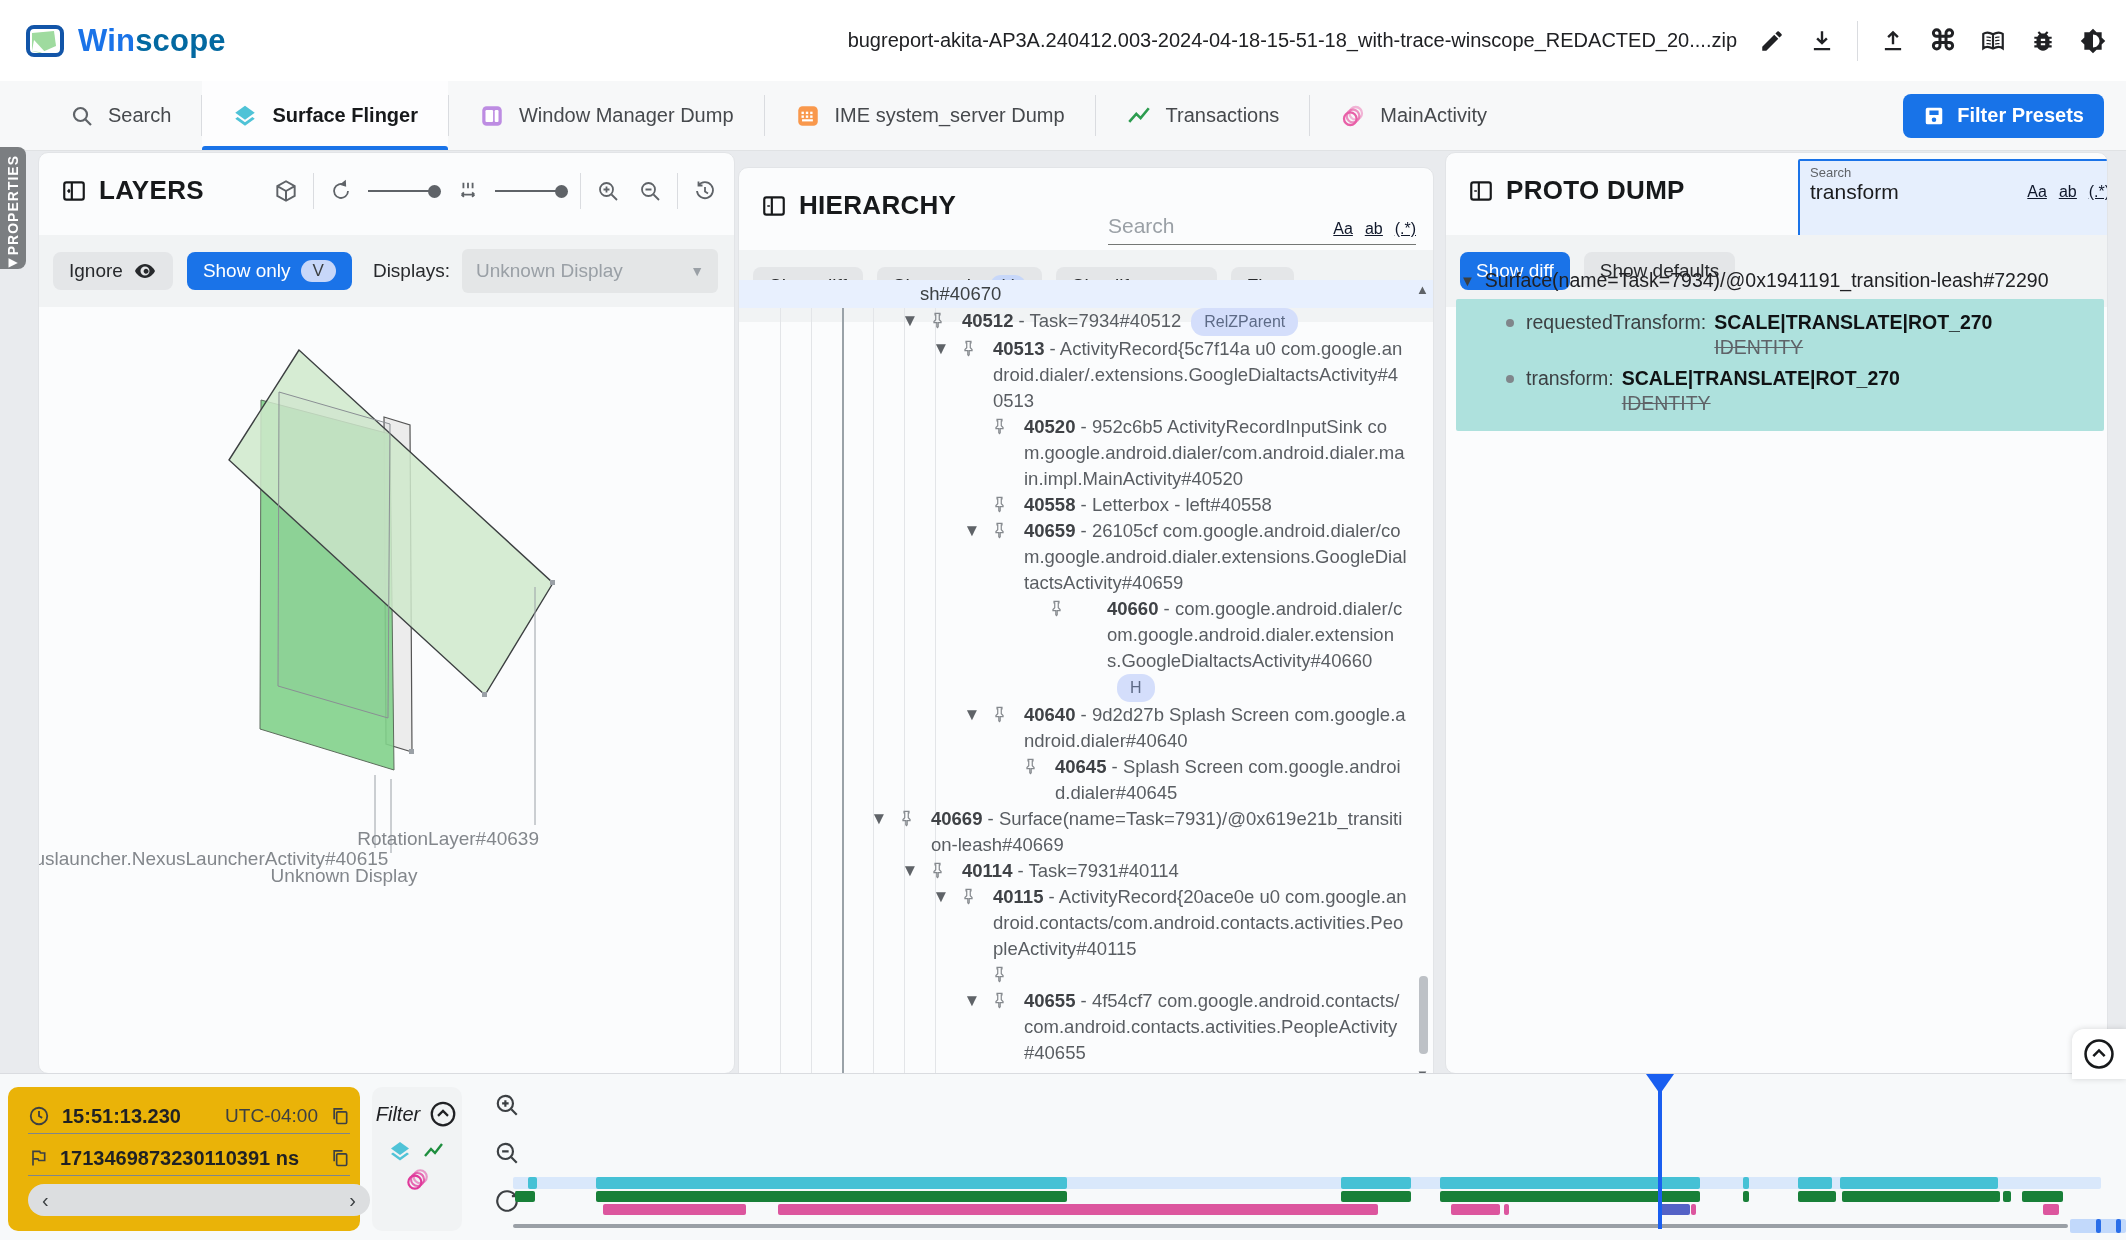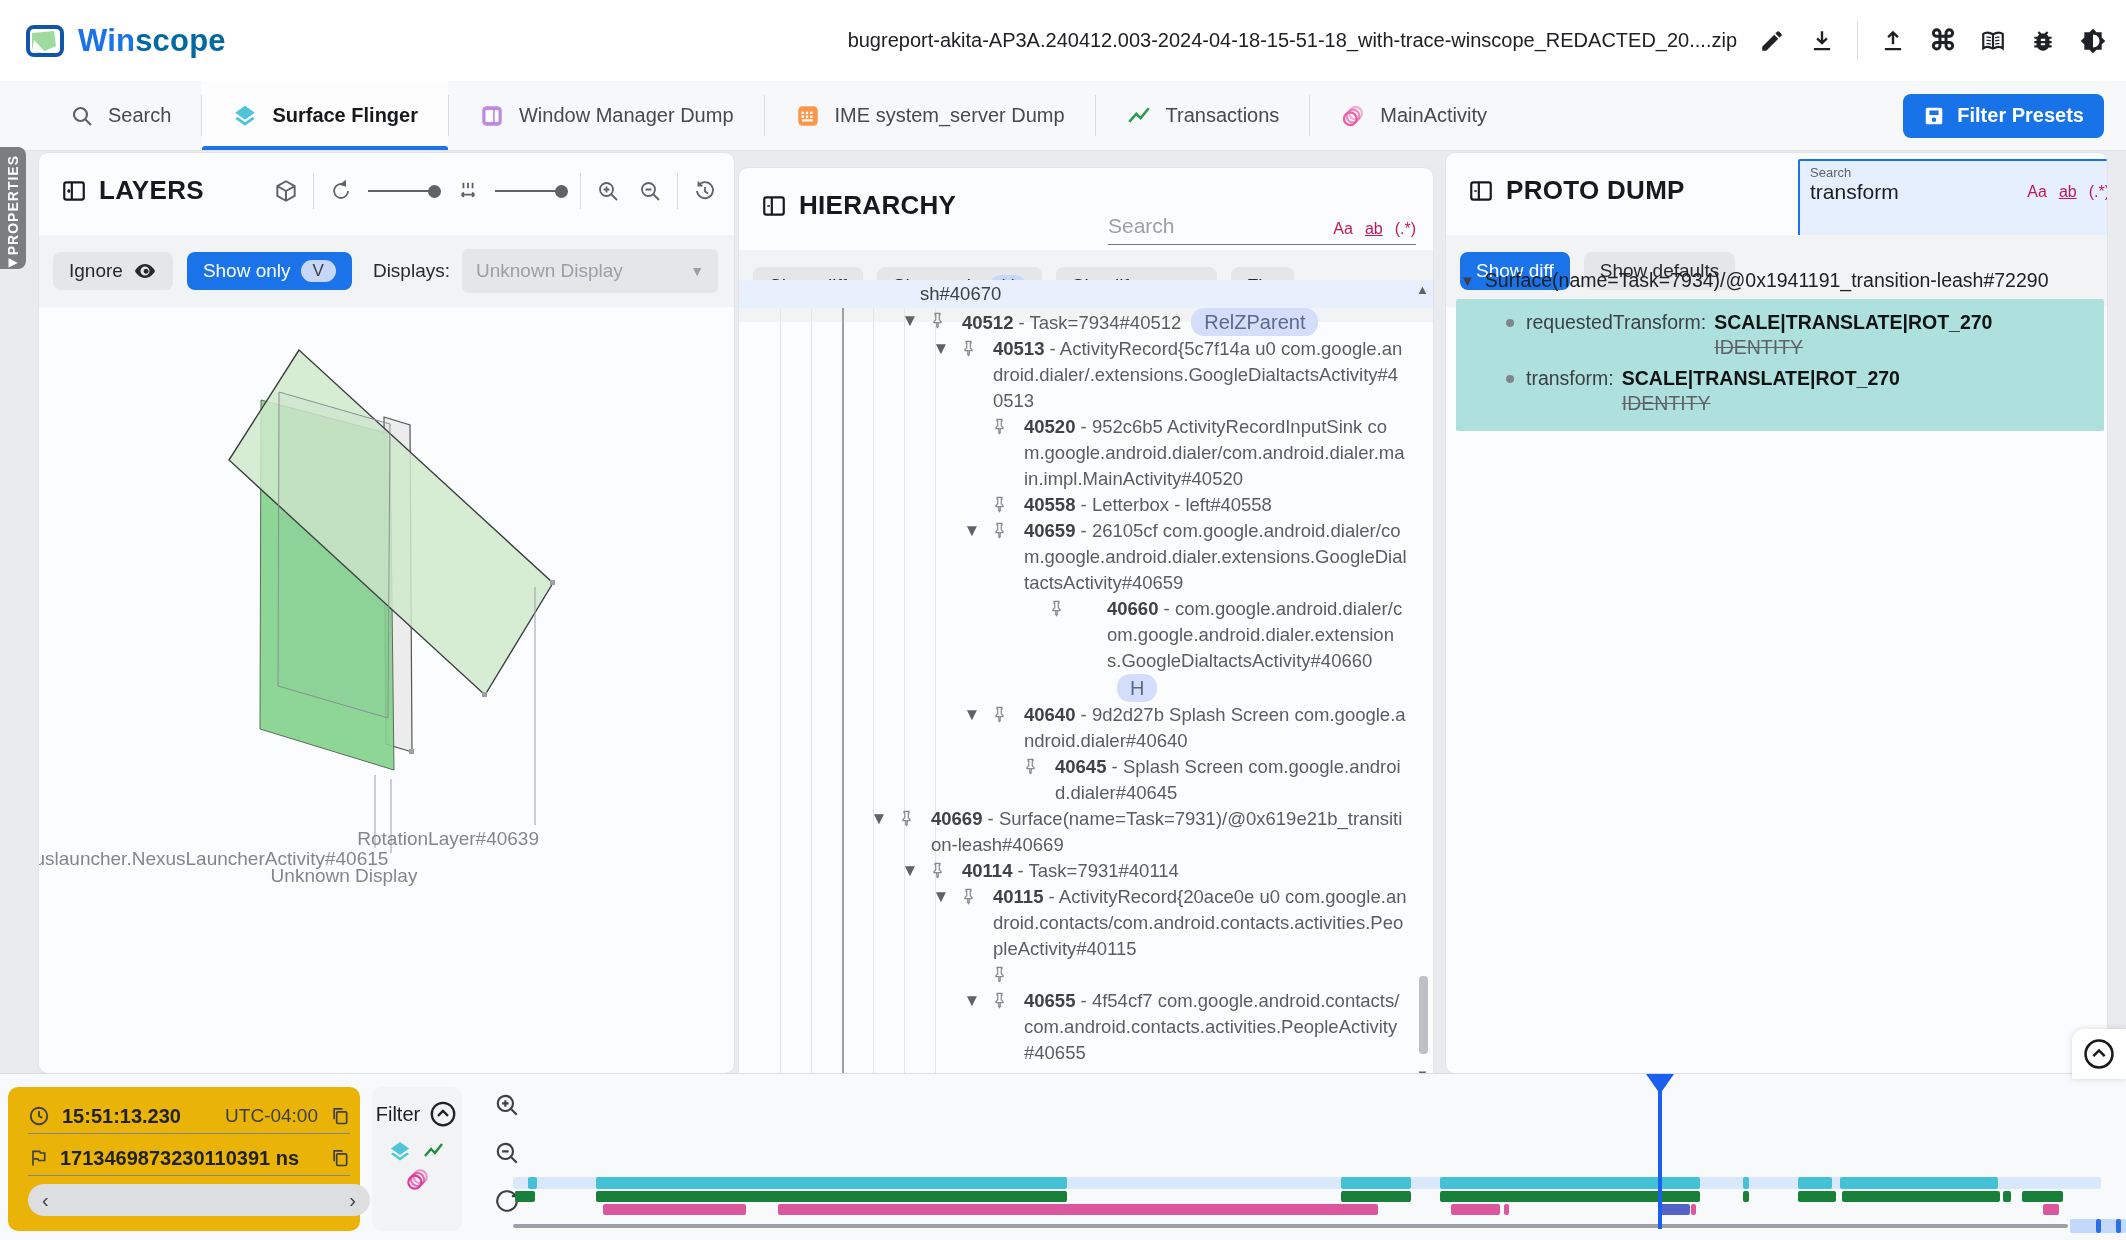--- a/index.html
+++ b/index.html
@@ -31,33 +31,33 @@
   
   .panel{background:#fbfcfd;border:1px solid #e2e4e7;border-radius:10px;position:absolute;overflow:hidden;}
   #panel-layers{left:38px;top:152px;width:695px;height:920px;}
   #panel-hier{left:738px;top:167px;width:694px;height:920px;}
   #panel-proto{left:1445px;top:152px;width:661px;height:920px;}
   .panel-title{position:absolute;top:22px;left:22px;display:flex;align-items:center;gap:12px;font-size:26px;font-weight:700;color:#17191b;letter-spacing:.3px;}
   .controls-band{position:absolute;left:0;top:82px;right:0;height:72px;background:#f1f3f4;display:flex;align-items:center;gap:14px;padding-left:14px;}
   .chip{height:38px;border-radius:8px;background:#e4e6e8;color:#27292c;font-size:19px;display:inline-flex;align-items:center;gap:10px;padding:0 16px;cursor:pointer;white-space:nowrap;}
   .chip.blue{background:#1a73e8;color:#fff;}
   .badge{background:#c7d7f9;color:#3c4043;border-radius:12px;font-size:17px;padding:1px 12px;}
-  .tree-chip{display:inline-block;background:#d4defb;color:#5d6a86;border-radius:13px;font-size:20px;padding:1px 13px;margin-left:10px;}
+  .tree-chip{display:inline-block;background:#d4defb;color:#5d6a86;border-radius:13px;font-size:16px;padding:1px 13px;margin-left:10px;}
   
   #layers-toolbar{position:absolute;top:20px;right:14px;display:flex;align-items:center;gap:12px;color:#5f6368;}
   .slider{display:flex;align-items:center;}
   .slider .line{width:62px;height:2px;background:#5f6368;}
   .slider .knob{width:13px;height:13px;border-radius:50%;background:#5f6368;margin-left:-2px;}
   #displays-wrap{margin-left:auto;display:flex;align-items:center;gap:12px;margin-right:16px;}
   #displays-label{font-size:19px;color:#27292c;}
   #display-select{width:228px;height:44px;background:#e4e6e7;border-radius:6px;color:#9aa0a6;font-size:19px;display:flex;align-items:center;padding:0 14px;justify-content:space-between;}
   
   .search-plain{position:absolute;top:26px;left:369px;width:308px;border-bottom:1px solid #747775;height:44px;display:flex;align-items:flex-end;padding-bottom:6px;}
   .search-plain .ph{color:#9aa0a6;font-size:21px;}
-  .match-ics{margin-left:auto;display:flex;gap:12px;font-size:16px;color:#be185d;align-items:flex-end;}
+  .match-ics{margin-left:auto;display:flex;gap:12px;font-size:16px;color:#0f172a;align-items:flex-end;text-decoration:underline;}
   .match-ics .u{text-decoration:underline;}
   
   #proto-search{position:absolute;top:6px;left:352px;width:300px;height:72px;background:#e6effd;border:2px solid #1a73e8;border-radius:2px;padding:4px 10px;}
   #proto-search .lbl{font-size:13px;color:#5f6368;}
   #proto-search .row{display:flex;align-items:center;}
   #proto-search .val{font-size:21px;color:#1b1c1e;}
   
   #tree{position:absolute;left:0;top:112px;width:694px;height:806px;overflow:hidden;font-size:18.5px;line-height:26px;color:#595d62;}
   .guide{position:absolute;top:0;bottom:0;width:1px;background:#e3e5e8;}
   .guide.dark{width:2px;background:#9aa2a8;}
@@ -82,21 +82,21 @@
   
   #canvas-svg{position:absolute;left:0;top:154px;}
   
   #timeline{left:0;top:1073px;width:2126px;height:167px;background:#f7f9fa;border-top:1px solid #dadce0;}
   #ts-card{left:8px;top:13px;width:352px;height:144px;background:#eab308;border-radius:10px;}
   .ts-field{position:absolute;left:20px;right:10px;height:34px;border-bottom:1px solid #80868b;display:flex;align-items:center;gap:12px;}
   .ts-field .bold{font-size:20px;font-weight:700;color:#1f2124;}
   .ts-field .tz{margin-left:auto;font-size:19px;color:#3c4043;}
   .nav-pill{position:absolute;left:20px;top:97px;width:314px;height:32px;background:#dcdee0;border-radius:16px;display:flex;align-items:center;justify-content:space-between;padding:0 14px;font-size:20px;color:#3c4043;cursor:pointer;}
   #filter-card{left:372px;top:13px;width:90px;height:144px;background:#f1f3f4;border-radius:10px;}
-  #filter-card .hd{display:flex;align-items:center;gap:8px;justify-content:center;margin-top:12px;font-size:20px;color:#202124;}
+  #filter-card .hd{display:flex;align-items:center;gap:8px;justify-content:center;margin-top:12px;font-size:20px;color:#202124;font-style:italic;}
   .zoomcol{left:494px;top:18px;width:30px;display:flex;flex-direction:column;gap:22px;color:#3c4043;}
   #tl-canvas{left:0;top:0;width:2126px;height:167px;}
   .seg{position:absolute;border-radius:2px;}
   #marker-line{position:absolute;width:4px;}
   #marker-tri{position:absolute;width:0;height:0;border-left:14px solid transparent;border-right:14px solid transparent;}
   #scroll-top{left:2072px;top:-45px;width:54px;height:50px;background:#fff;border-radius:12px 0 0 0;box-shadow:0 0 6px rgba(0,0,0,.15);display:flex;align-items:center;justify-content:center;cursor:pointer;}
 </style>
 </head>
 <body>
 

